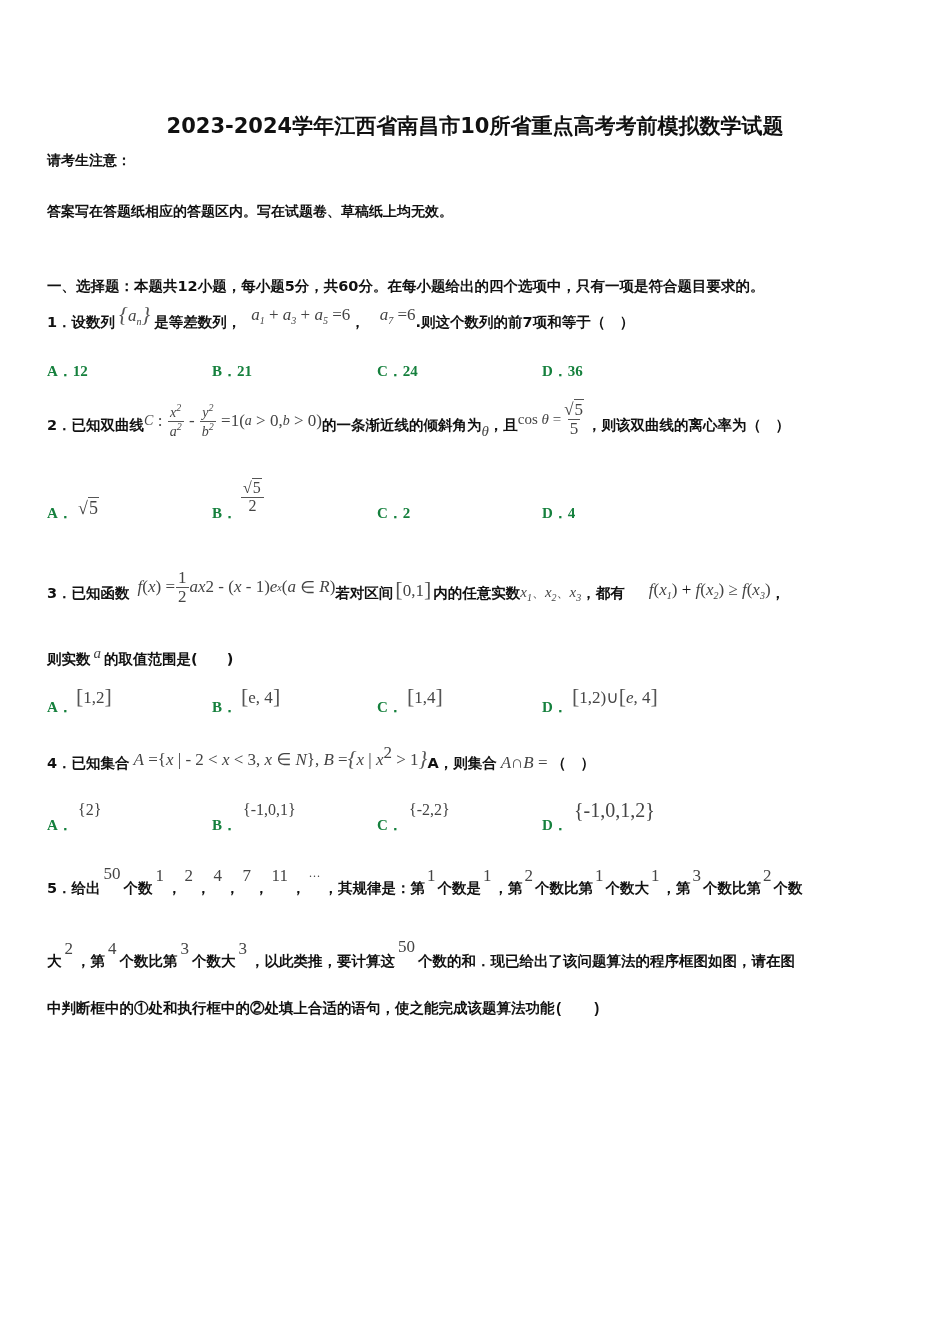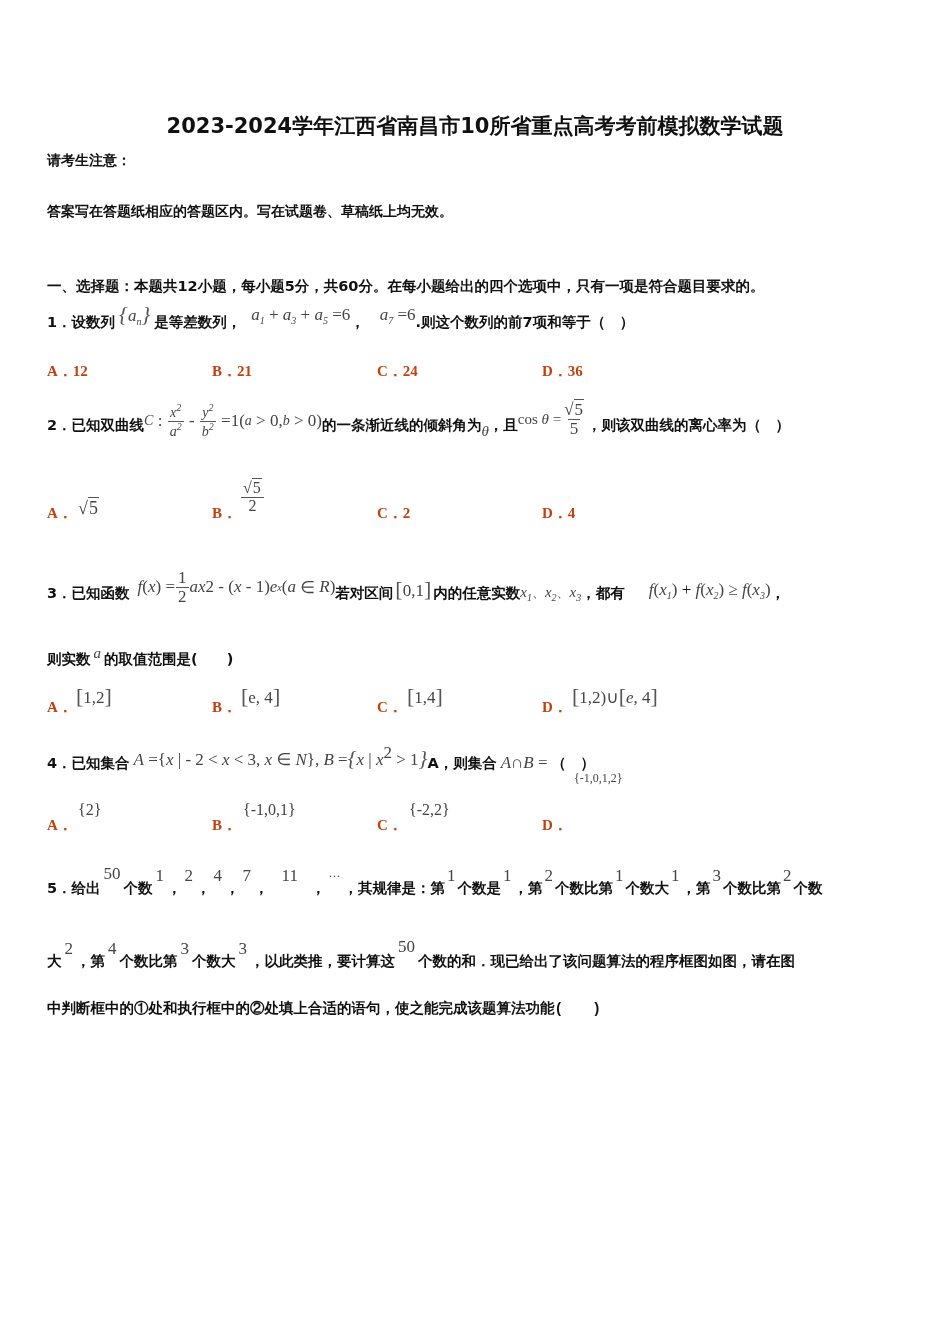--- a/index.html
+++ b/index.html
@@ -2,21 +2,21 @@
 <html><head>
 <meta charset="utf-8">
 <style>
   html, body { margin: 0; padding: 0; background: #ffffff; }
   body { width: 950px; height: 1344px; position: relative; overflow: hidden; color: #111; }
   .page { position: absolute; left: 0; top: 0; width: 768px; height: 1344px; }
   .abs { position: absolute; white-space: nowrap; }
   .title { left: 0; width: 950px; top: 112px; text-align: center; font-family: "DejaVu Sans", sans-serif; font-weight: bold; font-size: 21px; letter-spacing: 0px; color: #111; }
   .cn { font-family: "DejaVu Sans", sans-serif; font-size: 14.5px; font-weight: bold; color: #111; }
   .notice { font-family: "DejaVu Sans", sans-serif; font-size: 14px; color: #111; font-weight: normal; }
-  .opt { font-family: "Liberation Serif", serif; font-size: 15px; font-weight: bold; color: #c2410c; }
+  .opt { font-family: "Liberation Serif", serif; font-size: 15px; font-weight: bold; color: #15803d; }
   .m { font-family: "Liberation Serif", serif; font-style: italic; font-weight: normal; color: #444; font-size: 17px; }
   .mn { font-family: "Liberation Serif", serif; font-style: normal; font-weight: normal; color: #444; font-size: 17px; }
   sub, sup { font-size: 10px; }
   .frac { display: inline-flex; flex-direction: column; align-items: center; vertical-align: middle; line-height: 1.05; margin: 0 1px; }
   .frac .num { border-bottom: 1px solid #555; padding: 0 2px; }
   .frac .den { padding: 0 2px; }
   .sqrt { display: inline-block; }
   .sqrt .rad { border-top: 1px solid #555; padding: 0 1px; }
   .bigp { font-family: "Liberation Serif", serif; color: #555; font-size: 22px; font-weight: normal; }
 </style>
@@ -128,36 +128,36 @@
     <span>（　）</span>
   </div>
 
   <div class="abs opt" style="left:47px; top:816px;"><span>A．</span></div>
   <div class="abs mn" style="left:78px; top:801px; font-size:16px;">{2}</div>
   <div class="abs opt" style="left:212px; top:816px;"><span>B．</span></div>
   <div class="abs mn" style="left:243px; top:801px; font-size:16px;">{-1,0,1}</div>
   <div class="abs opt" style="left:377px; top:816px;"><span>C．</span></div>
   <div class="abs mn" style="left:409px; top:801px; font-size:16px;">{-2,2}</div>
   <div class="abs opt" style="left:542px; top:816px;"><span>D．</span></div>
-  <div class="abs mn" style="left:574px; top:771px; font-size:12px;">{-1,0,1,2}</div>
+  <div class="abs mn" style="left:574px; top:799px; font-size:20px;">{-1,0,1,2}</div>
 
   <div class="abs cn" style="left:47px; top:862px; height:36px; display:flex; align-items:flex-end;">
     <span>5．</span>
     <span>给出</span>
       <span class="mn" style="position:relative; top:-14px; margin:0 3px;">50</span>
       <span>个数</span>
       <span class="mn" style="position:relative; top:-12px; margin:0 3px;">1</span>
       <span>，</span>
       <span class="mn" style="position:relative; top:-12px; margin:0 3px;">2</span>
       <span>，</span>
       <span class="mn" style="position:relative; top:-12px; margin:0 3px;">4</span>
       <span>，</span>
       <span class="mn" style="position:relative; top:-12px; margin:0 3px;">7</span>
       <span>，</span>
-      <span class="mn" style="position:relative; top:-12px; margin:0 13px;">11</span>
+      <span class="mn" style="position:relative; top:-12px; margin:0 3px;">11</span>
       <span>，</span>
       <span class="mn" style="position:relative; top:-14px; margin:0 3px; font-size:12px;">···</span>
       <span>，其规律是：第</span>
       <span class="mn" style="position:relative; top:-12px; margin:0 2px;">1</span>
       <span>个数是</span>
       <span class="mn" style="position:relative; top:-12px; margin:0 2px;">1</span>
       <span>，第</span>
       <span class="mn" style="position:relative; top:-12px; margin:0 2px;">2</span>
       <span>个数比第</span>
       <span class="mn" style="position:relative; top:-12px; margin:0 2px;">1</span>

